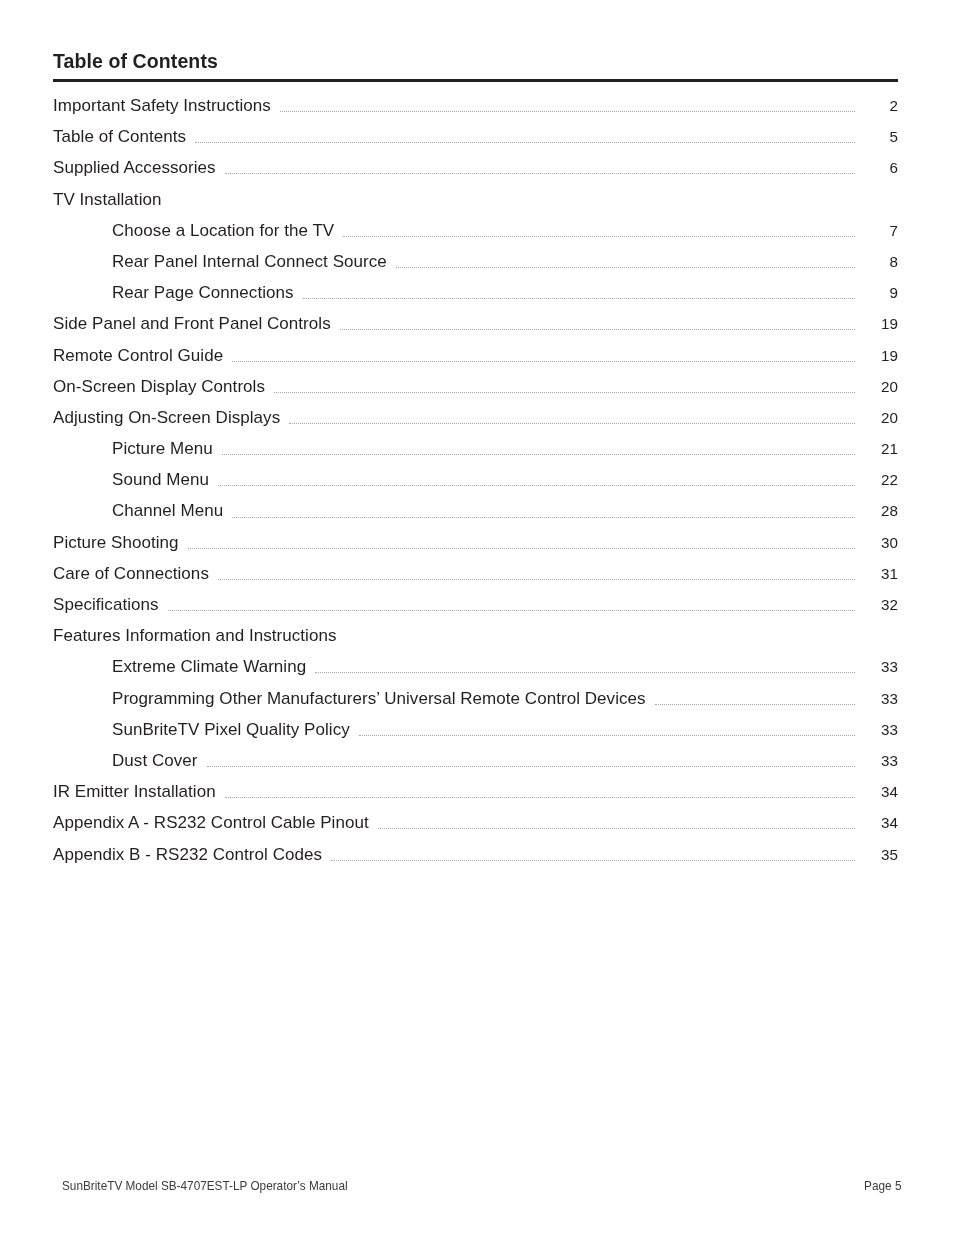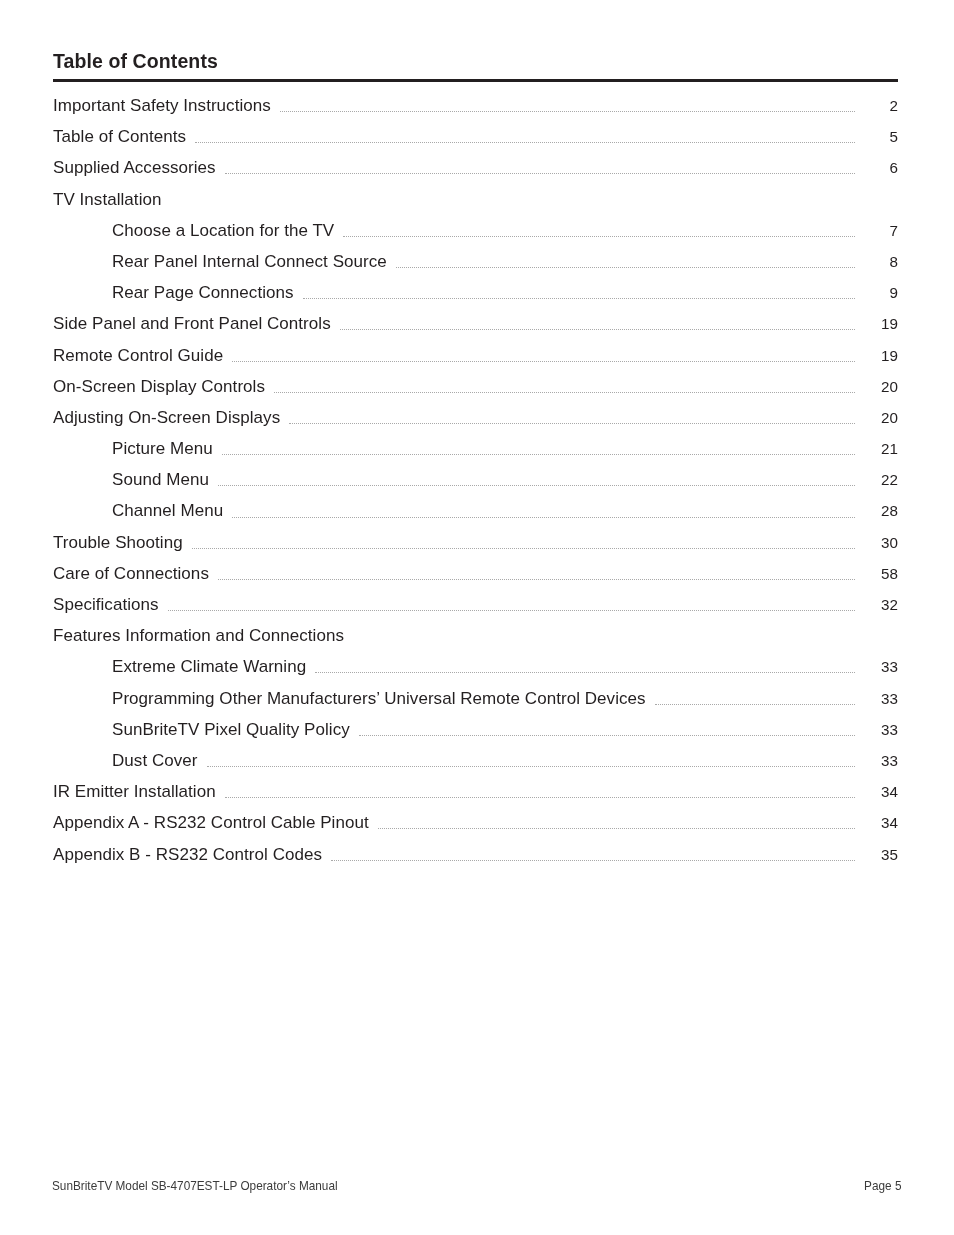--- a/index.html
+++ b/index.html
@@ -95,21 +95,21 @@
     color: #231f20;
     white-space: nowrap;
   }
   .toc-row.no-leader .pageno {
     visibility: hidden;
   }
 
   
   .footer {
     position: absolute;
-    left: 52px;
+    left: 62px;
     right: 53px;
     top: 1178px;
     display: flex;
     justify-content: space-between;
     align-items: baseline;
   }
   .footer .f-left,
   .footer .f-right {
     font-size: 13.4px;
     color: #3b3b3b;
@@ -195,36 +195,36 @@
         <span class="label">Sound Menu</span>
         <span class="leader"></span>
         <span class="pageno">22</span>
       </div>
       <div class="toc-row level-2">
         <span class="label">Channel Menu</span>
         <span class="leader"></span>
         <span class="pageno">28</span>
       </div>
       <div class="toc-row level-1">
-        <span class="label">Trouble Shooting</span>
+        <span class="label">Picture Shooting</span>
         <span class="leader"></span>
         <span class="pageno">30</span>
       </div>
       <div class="toc-row level-1">
         <span class="label">Care of Connections</span>
         <span class="leader"></span>
-        <span class="pageno">58</span>
+        <span class="pageno">31</span>
       </div>
       <div class="toc-row level-1">
         <span class="label">Specifications</span>
         <span class="leader"></span>
         <span class="pageno">32</span>
       </div>
       <div class="toc-row level-1 no-leader">
-        <span class="label">Features Information and Connections</span>
+        <span class="label">Features Information and Instructions</span>
         <span class="leader"></span>
         <span class="pageno"></span>
       </div>
       <div class="toc-row level-2">
         <span class="label">Extreme Climate Warning</span>
         <span class="leader"></span>
         <span class="pageno">33</span>
       </div>
       <div class="toc-row level-2">
         <span class="label">Programming Other Manufacturers’ Universal Remote Control Devices</span>

